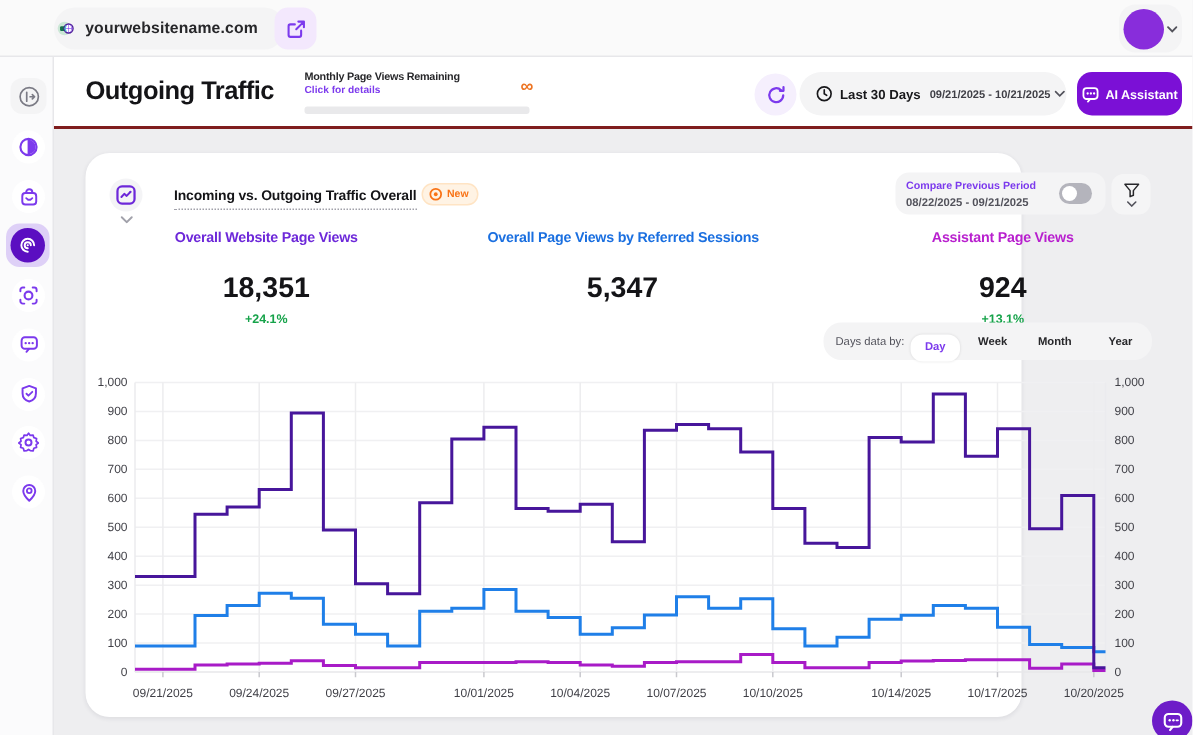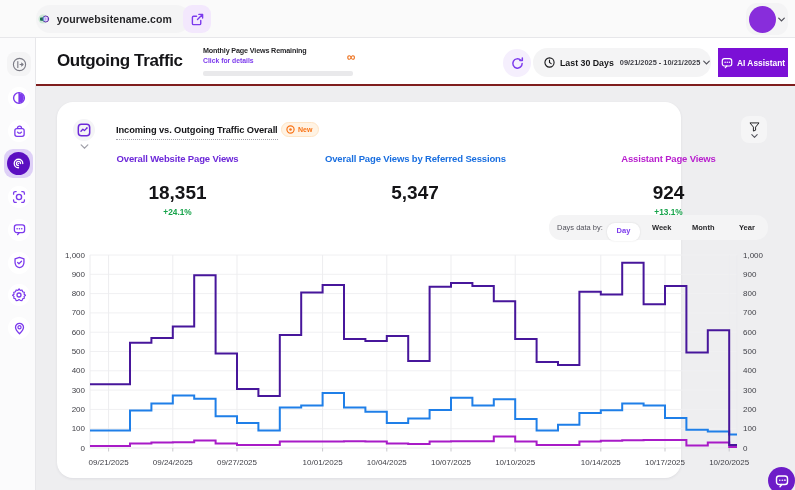--- a/index.html
+++ b/index.html
@@ -18,21 +18,21 @@
   #htitle { position:absolute; left:21px; top:13px; font-size:17px; font-weight:bold; color:#141417; letter-spacing:-.35px; }
   #mpv { position:absolute; left:167px; top:8px; width:210px; }
   #mpv .t1 { font-size:7.2px; font-weight:bold; color:#27272a; letter-spacing:-.15px; }
   #mpv .t2 { font-size:6.8px; font-weight:bold; color:#7c3aed; margin-top:2px; }
   #mpv .bar { margin-top:7px; width:150px; height:4.5px; border-radius:2px; background:#e9e9eb; }
   #inf { position:absolute; left:311px; top:12px; color:#ed7422; font-size:12px; font-weight:bold; }
   #refresh { position:absolute; left:467px; top:11px; width:28px; height:28px; border-radius:50%; background:#f5effd; display:flex; align-items:center; justify-content:center; }
   #rangepill { position:absolute; left:497px; top:10px; width:178px; height:29px; background:#f4f4f5; border-radius:15px; display:flex; align-items:center; white-space:nowrap; }
   #rangepill .b { font-size:8.8px; font-weight:bold; color:#18181b; margin-left:5px; }
   #rangepill .d { font-size:7.4px; font-weight:bold; color:#3f3f46; margin-left:6px; }
-  #aibtn { position:absolute; left:682px; top:10px; width:70px; height:29px; background:#7b10d6; border-radius:0; display:flex; align-items:center; justify-content:center; }
+  #aibtn { position:absolute; left:682px; top:10px; width:70px; height:29px; background:#7b10d6; border-radius:10px; display:flex; align-items:center; justify-content:center; }
   #aibtn span { color:#fff; font-size:8.4px; font-weight:bold; margin-left:4px; white-space:nowrap; }
   
   #sidebar { position:absolute; left:0; top:38px; width:36px; height:452px; background:#fbfbfc; border-right:1px solid #e7e7ea; z-index:6; }
   .navitem { position:absolute; left:8px; width:22px; height:22px; border-radius:50%; background:#fff; display:flex; align-items:center; justify-content:center; }
   #collapse { position:absolute; left:7px; top:14px; width:24px; height:24px; border-radius:8px; background:#f4f4f5; display:flex; align-items:center; justify-content:center; }
   #selwrap { position:absolute; left:4px; top:111px; width:29px; height:29px; border-radius:9px; background:#ded0f7; display:flex; align-items:center; justify-content:center; }
   #selin { width:23px; height:23px; border-radius:50%; background:#5b0ec1; display:flex; align-items:center; justify-content:center; }
   
   #card { position:absolute; left:57px; top:102px; width:624px; height:376px; background:#fff; border-radius:16px; box-shadow:0 1px 3px rgba(40,40,60,.08);padding-left:28px; }
   #cicon { position:absolute; left:16px; top:17px; width:22px; height:22px; border-radius:50%; background:#f4f4f6; display:flex; align-items:center; justify-content:center; }
@@ -199,20 +199,27 @@
       <path d="M1 1l4 4 4-4" stroke="#a1a1aa" stroke-width="1.5" fill="none" stroke-linecap="round"></path>
     </svg>
   <div id="ctitle">Incoming vs. Outgoing Traffic Overall</div>
   <div id="newbadge">
     <svg width="9" height="9" viewBox="0 0 10 10">
         <circle cx="5" cy="5" r="4" stroke="#f97316" stroke-width="1.3" fill="none"></circle>
         <circle cx="5" cy="5" r="1.4" fill="#f97316"></circle>
       </svg>
     <span>New</span>
   </div>
+  <div id="compare">
+    <div class="t1">Compare Previous Period</div>
+    <div class="t2">08/22/2025 - 09/21/2025</div>
+    <div id="toggle">
+        <div class="knob"></div>
+      </div>
+  </div>
   <div id="filterbox">
     <svg width="11" height="10" viewBox="0 0 12 11">
         <path d="M1 1h10L7.2 5.6V9L4.8 10V5.6z" stroke="#27272a" stroke-width="1.1" fill="none" stroke-linejoin="round"></path>
       </svg>
     <svg width="7" height="4" viewBox="0 0 10 6" style="margin-top:2px">
         <path d="M1 1l4 4 4-4" stroke="#52525b" stroke-width="1.6" fill="none" stroke-linecap="round"></path>
       </svg>
   </div>
 
   <div class="stat" style="left:43px; width:155px;">

